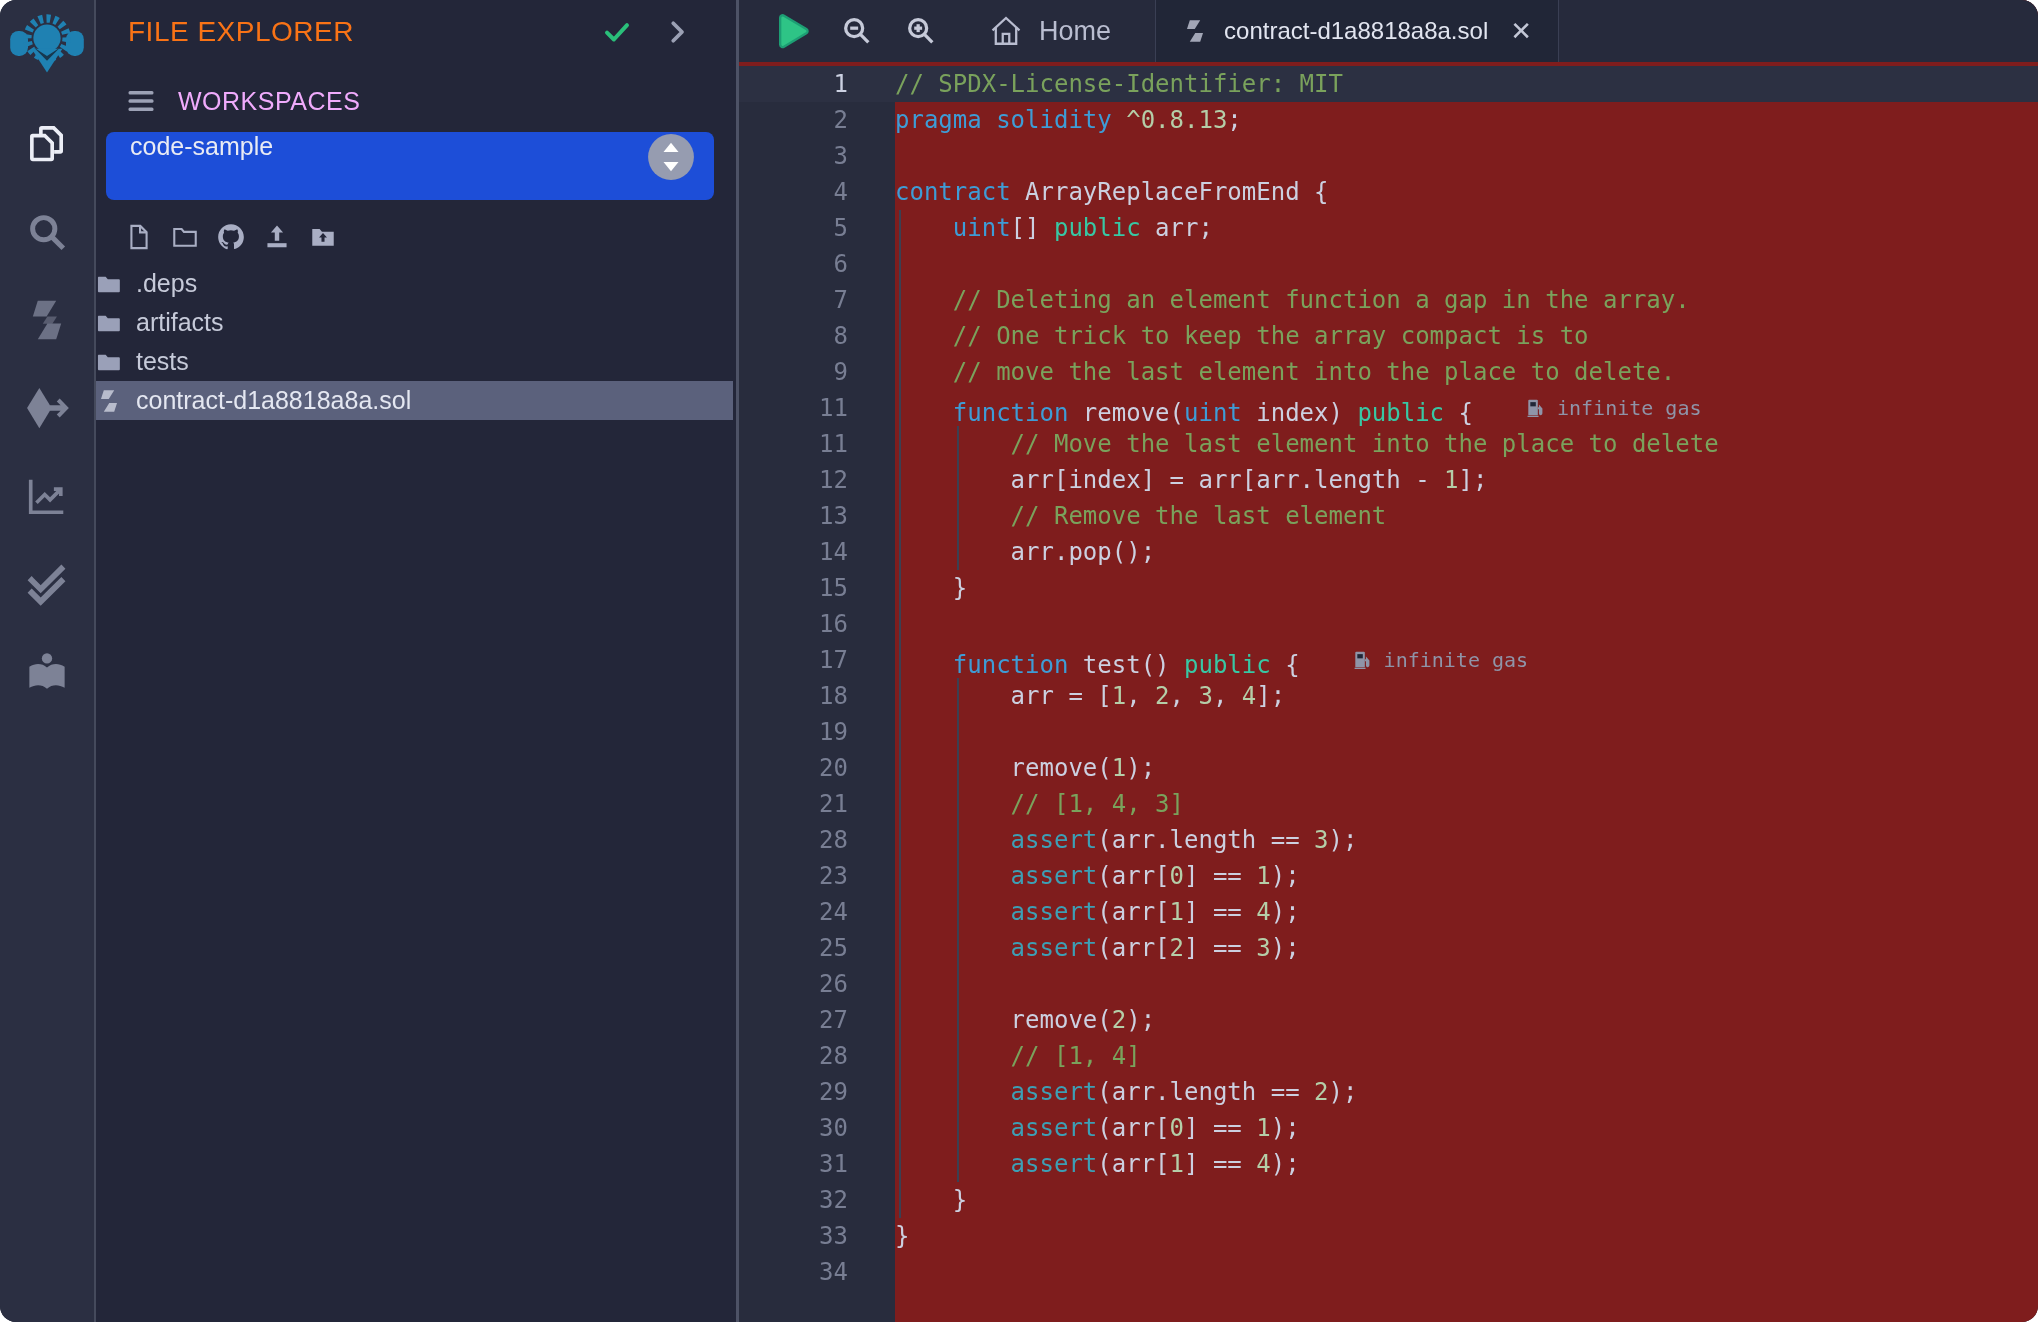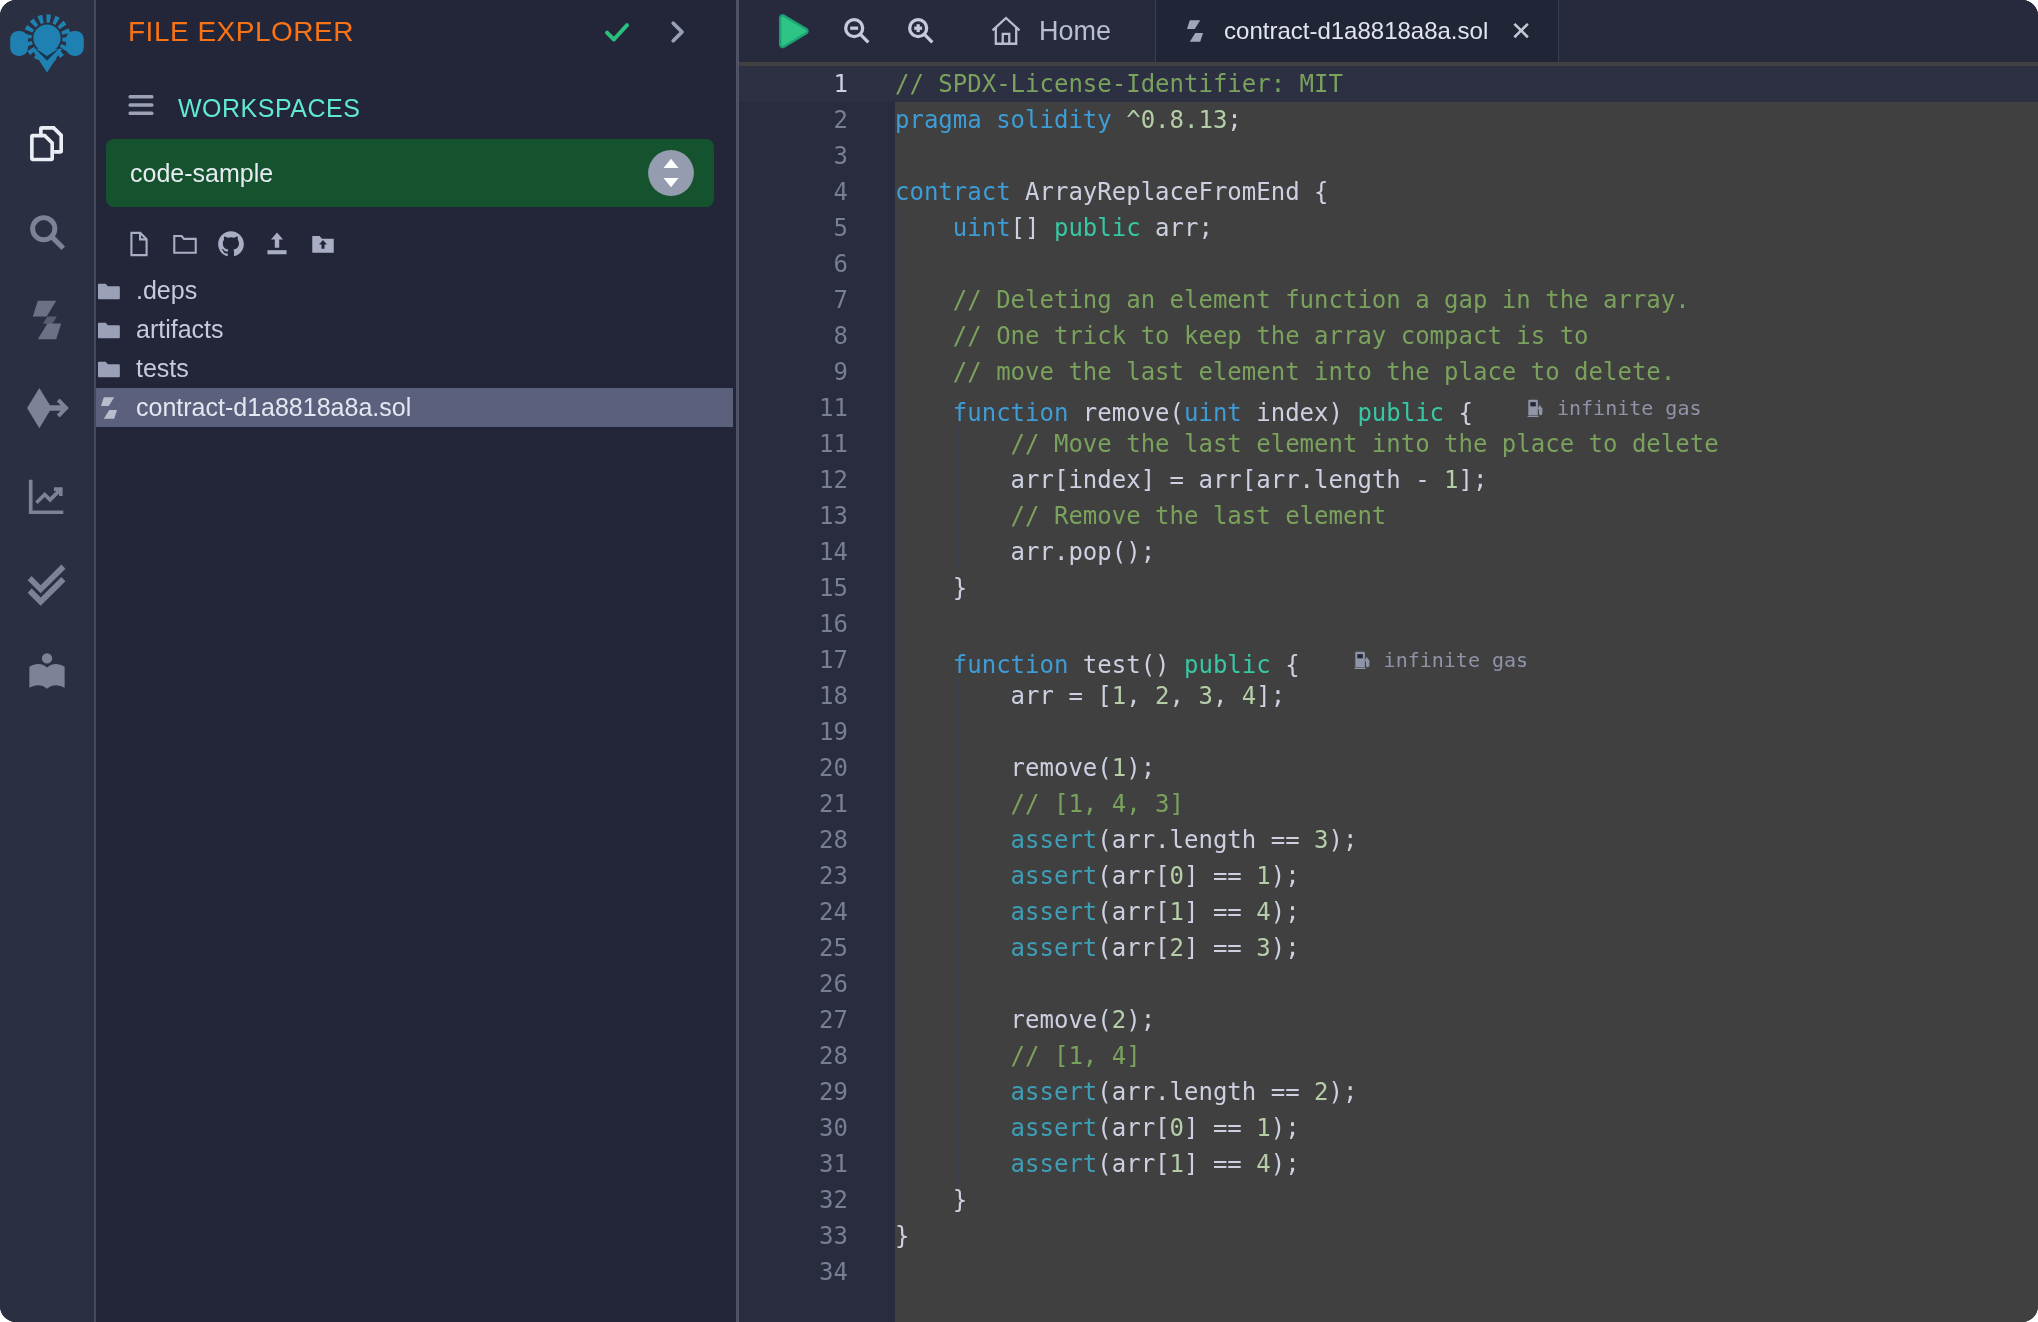--- a/index.html
+++ b/index.html
@@ -21,38 +21,38 @@
   .panel-header{height:64px;display:flex;align-items:center;justify-content:space-between;padding:0 44px 0 32px;}
   .panel-title{color:#f97316;font-size:28px;letter-spacing:.5px;}
   .panel-header-icons{display:flex;align-items:center;gap:30px;}
   .hicon{width:30px;height:30px;display:flex;align-items:center;justify-content:center;cursor:pointer;}
   .hicon svg{width:30px;height:30px;}
   .icon-check{color:#2abf7a;}
   .icon-chev{color:#9ba0b4;}
   .ws-row{display:flex;align-items:center;gap:22px;padding:22px 0 0 30px;}
   .ws-burger{width:30px;height:30px;color:#9ca1b5;cursor:pointer;}
   .ws-burger svg{width:30px;height:30px;}
-  .ws-label{color:#5eead4;font-size:25px;letter-spacing:.5px;margin-top:8px;}
+  .ws-label{color:#f0abfc;font-size:25px;letter-spacing:.5px;}
   .ws-select{
-    margin:16px 22px 0 10px;height:68px;background:#14532d;border-radius:8px;
-    display:flex;align-items:center;justify-content:space-between;padding:0 18px 0 24px;cursor:pointer;
+    margin:16px 22px 0 10px;height:68px;background:#1d4ed8;border-radius:8px;
+    display:flex;justify-content:space-between;padding:0 18px 0 24px;cursor:pointer;
   }
   .ws-select-value{color:#e9ebf4;font-size:25px;}
   .ws-stepper{width:50px;height:50px;}
   .file-toolbar{display:flex;align-items:center;gap:16px;padding:22px 0 10px 28px;color:#a9aec4;}
   .ft-icon{width:30px;height:30px;display:flex;align-items:center;justify-content:center;cursor:pointer;}
   .ft-icon svg{width:28px;height:28px;}
   .tree{display:flex;flex-direction:column;margin-top:2px;}
   .tree-row{height:39px;display:flex;align-items:center;gap:14px;margin-right:3px;color:#c6cad9;font-size:25px;cursor:pointer;}
   .tree-row .t-icon{width:26px;height:26px;flex:none;color:#9aa0b8;display:flex;align-items:center;justify-content:center;}
   .tree-row .t-icon svg{width:26px;height:26px;}
   .tree-row.selected{background:#5b617c;color:#e4e7f1;}
   .tree-row.selected .t-icon{color:#c9cddb;}
   
-  .editor{flex:1;display:flex;flex-direction:column;border-left:3px solid #4d5266;background:#404040;min-width:0;}
+  .editor{flex:1;display:flex;flex-direction:column;border-left:3px solid #4d5266;background:#7f1d1d;min-width:0;}
   .ed-toolbar{height:62px;flex:none;background:#262a3c;display:flex;align-items:stretch;}
   .ed-tools{display:flex;align-items:center;gap:0;}
   .tool-btn{display:flex;align-items:center;justify-content:center;cursor:pointer;color:#c6cad9;}
   .tool-play{margin-left:30px;width:44px;}
   .tool-play svg{width:40px;height:40px;}
   .tool-zoom{width:40px;margin-left:24px;}
   .tool-zoom svg{width:34px;height:34px;}
   .tab{display:flex;align-items:center;gap:16px;padding:0 26px;cursor:pointer;}
   .tab-home{margin-left:22px;color:#b9bdd0;}
   .tab-home .tab-label{font-size:27px;}

